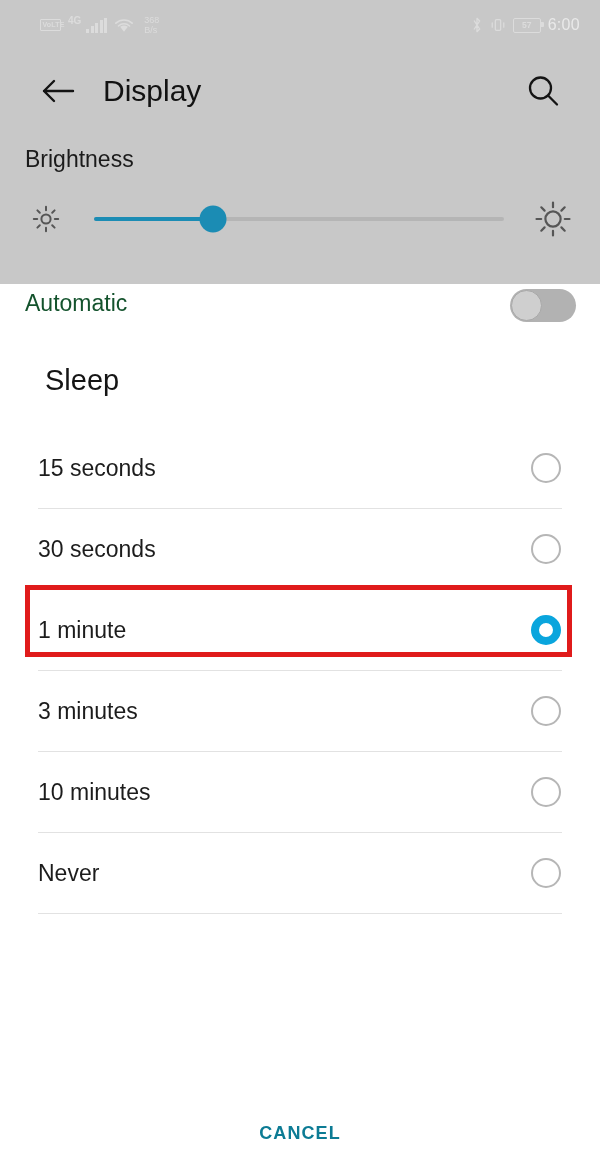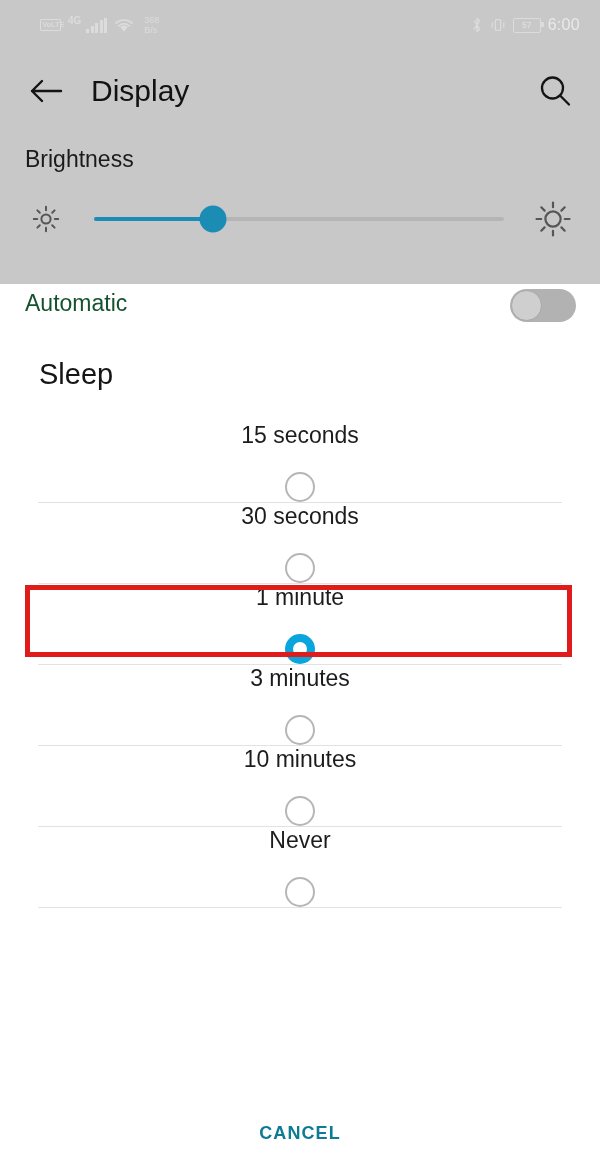--- a/index.html
+++ b/index.html
@@ -129,21 +129,21 @@
   }
 
   
   .app-bar {
     position: absolute;
     left: 0; top: 50px;
     width: 600px;
     height: 82px;
     display: flex;
     align-items: center;
-    padding: 0 28px;
+    padding: 0 40px;
     box-sizing: border-box;
   }
   .back-arrow { width: 36px; height: 30px; flex: 0 0 auto; cursor: pointer; }
   .app-title {
     font-size: 30px;
     color: #121212;
     margin-left: 27px;
     white-space: nowrap;
   }
   .search-btn {
@@ -229,35 +229,34 @@
     top: 328px;
     width: 600px;
     height: 848px;
     background: #ffffff;
   }
   .dialog-title {
     font-size: 29px;
     color: #151515;
     padding: 30px 0 0 39px;
     font-weight: normal;
-    margin: 0;
+    margin: 6px;
   }
   .options {
     margin-top: 31px;
     padding: 0 38px;
   }
   .option-row {
     position: relative;
     height: 80px;
     display: flex;
     align-items: center;
     justify-content: space-between;
     border-bottom: 1px solid #e2e2e2;
     cursor: pointer;
-    flex-direction: column;
   }
   .option-label {
     font-size: 23px;
     color: #1c1c1c;
   }
   .radio {
     width: 30px; height: 30px;
     border-radius: 50%;
     border: 2px solid #b6b6b6;
     box-sizing: border-box;

